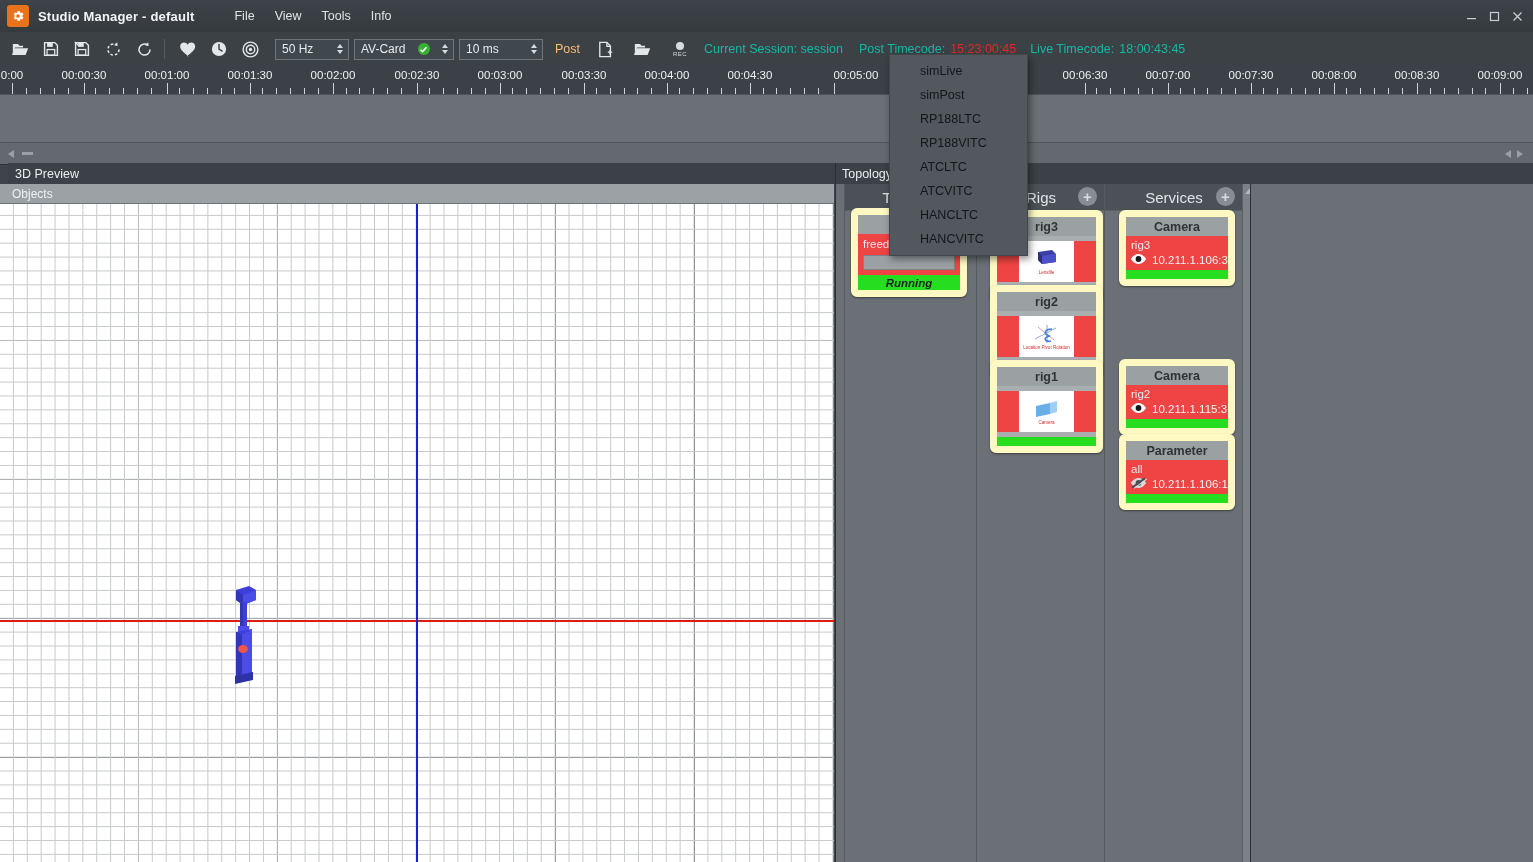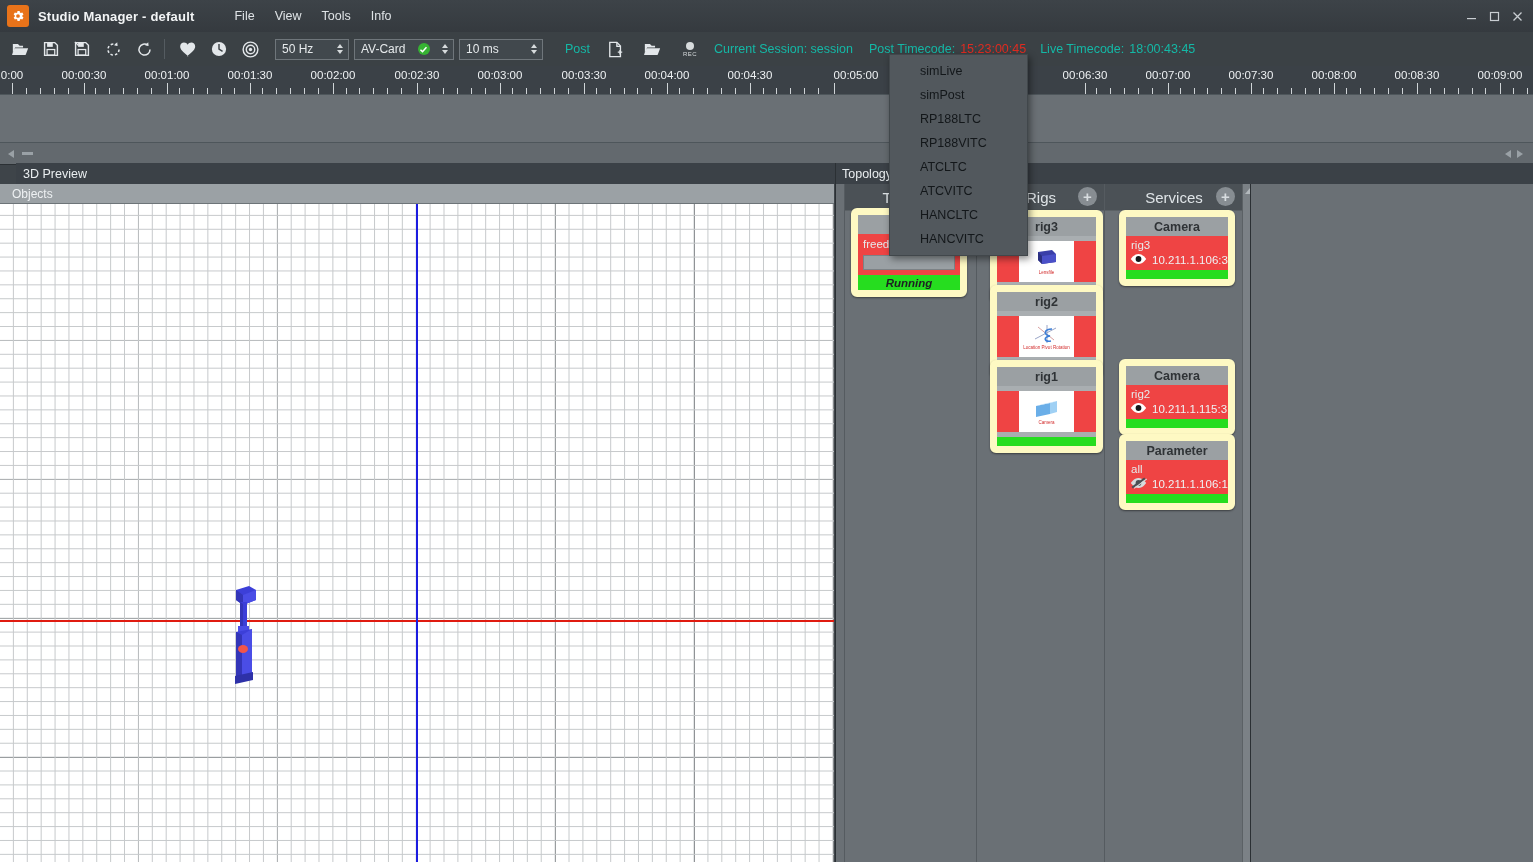--- a/index.html
+++ b/index.html
@@ -73,21 +73,21 @@
   .spin.w-hz { width: 72px; }
   .spin.w-card { width: 98px; }
   .spin.w-ms { width: 82px; }
   .okdot {
     width: 12px; height: 12px; border-radius: 50%; background: #36b233;
     display: flex; align-items: center; justify-content: center;
     margin-left: auto; margin-right: 2px;
   }
   .okdot svg { display:block; }
 
-  .post-label { color: #14b8a6; font-size: 12.5px; margin-left: 22px; }
+  .post-label { color: #fdba74; font-size: 12.5px; margin-left: 12px; }
   .tinfo { color: #14b8a6; font-size: 12.5px; white-space: nowrap; }
   .tc-red { color: #e02b20; }
   .rec-ico { display:flex; flex-direction:column; align-items:center; justify-content:center; }
   .rec-dot { width: 8px; height: 8px; border-radius: 50%; background: #d7dbdd; }
   .rec-txt { font-size: 6px; color: #d7dbdd; letter-spacing: .5px; margin-top: 1px; }
 
   
   .ruler {
     position: absolute; left: 0; top: 66px; width: 1533px; height: 28px;
     background: #3b4147; overflow: hidden;
@@ -115,21 +115,21 @@
   .tl-arrow-r { margin-right: 10px; width: 0; height: 0;
     border-top: 4.5px solid transparent; border-bottom: 4.5px solid transparent;
     border-left: 6px solid #9aa1a6; }
   .tl-dash { width: 11px; height: 3px; background: #9aa1a6; margin-left: 8px; }
   .tl-arrow-l2 { margin-left: auto; margin-right: 6px; width: 0; height: 0;
     border-top: 4.5px solid transparent; border-bottom: 4.5px solid transparent;
     border-right: 6px solid #9aa1a6; }
 
   
   .preview-hdr {
-    position: absolute; left: 16px; top: 163px; width: 834px; height: 21px;
+    position: absolute; left: 8px; top: 163px; width: 834px; height: 21px;
     background: #3b4147; color: #eaeef0; font-size: 12.5px;
     display: flex; align-items: center; padding-left: 7px; box-sizing: border-box;
   }
   .objects-bar {
     position: absolute; left: 0; top: 184px; width: 834px; height: 20px;
     background: #9ba1a5; color: #eef1f3; font-size: 12px;
     display: flex; align-items: center; padding-left: 12px; box-sizing: border-box;
     border-bottom: 1px solid #6d7478;
   }
   .viewport {

